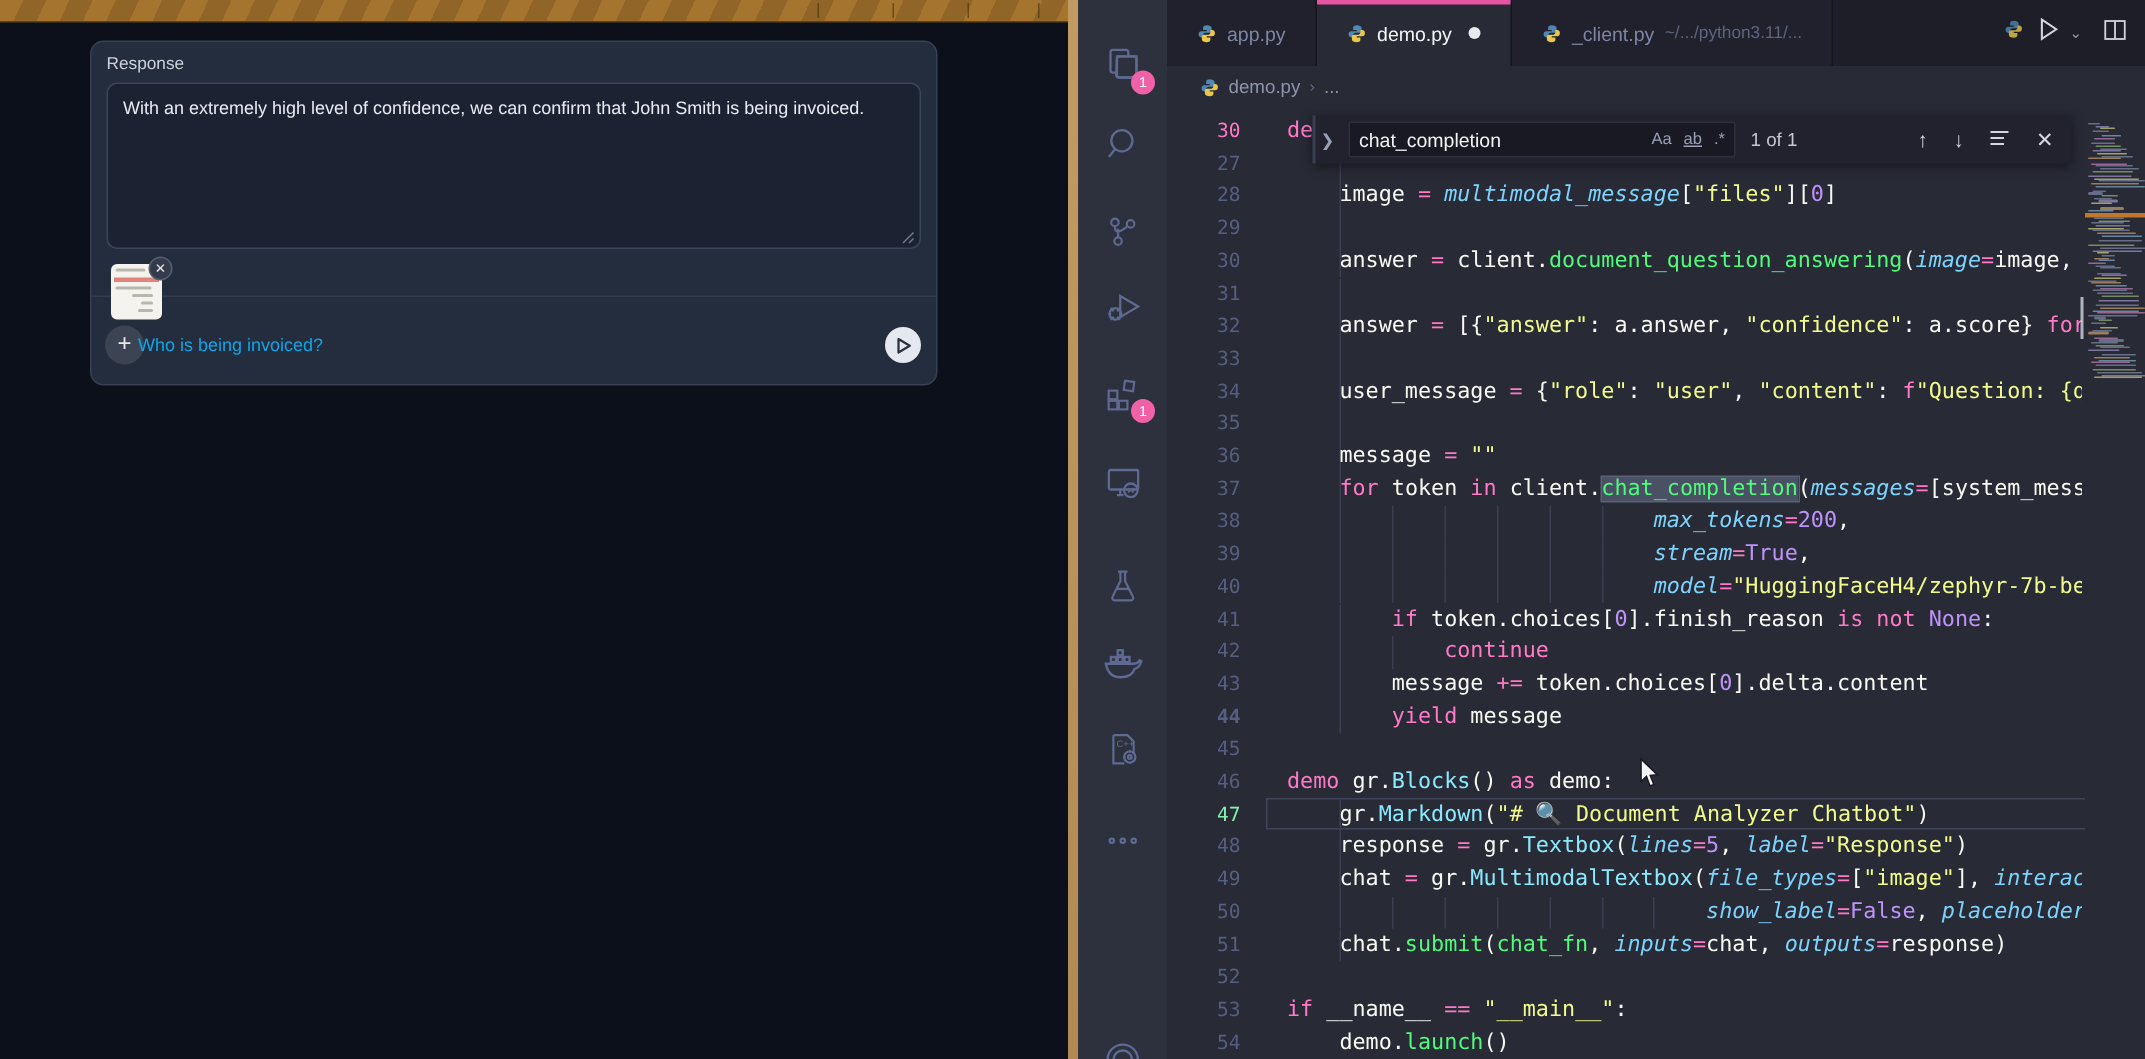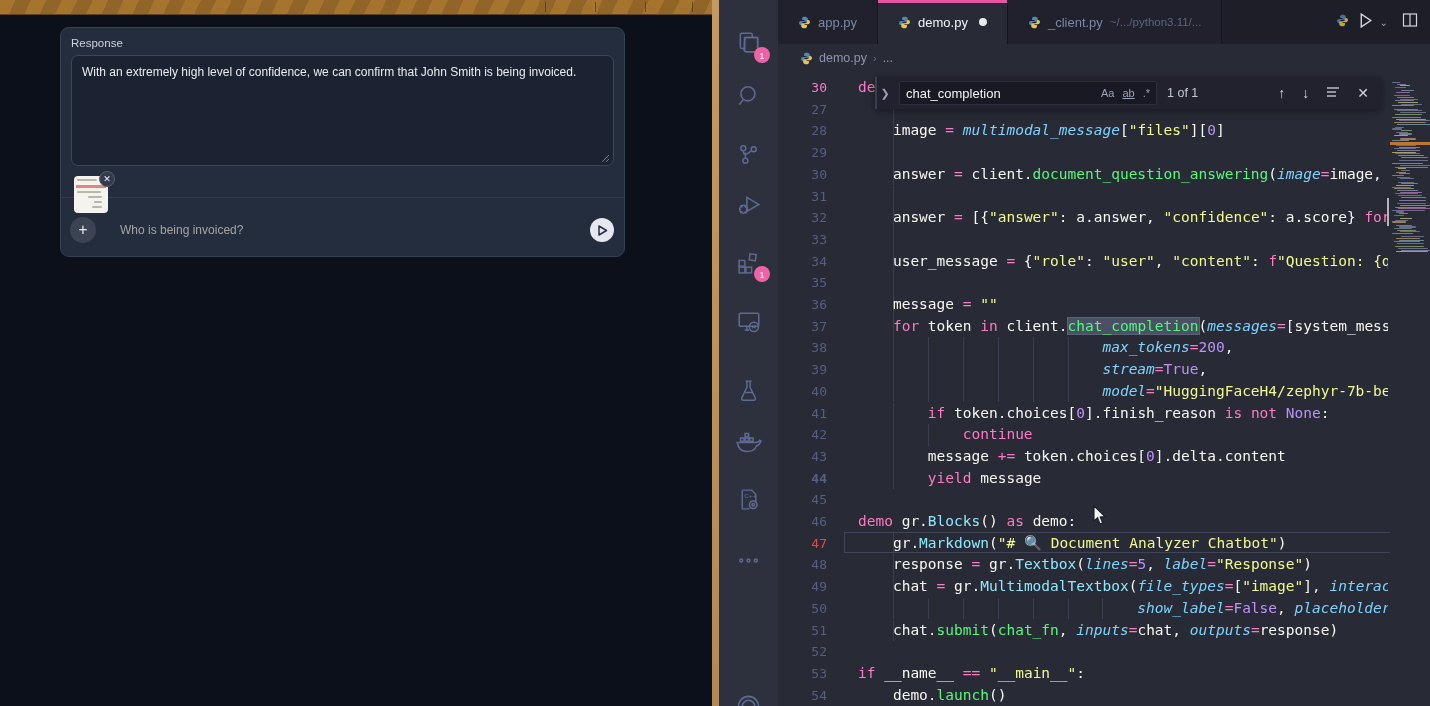--- a/index.html
+++ b/index.html
@@ -27,21 +27,21 @@
   .gr-thumb { position:absolute; left:13px; top:148px; width:34px; height:37px;
     background:#f4f3ee; border-radius:4px; overflow:hidden; }
   .gr-thumb .tl { position:absolute; left:3px; height:2px; background:#b9b6ac; border-radius:1px; }
   .gr-thumb .band { position:absolute; left:2px; right:2px; top:9px; height:3px; background:#e2837c; }
   .gr-thumb-close { position:absolute; left:38px; top:143px; width:16px; height:16px; border-radius:50%;
     background:#343c4b; border:1px solid #555e6f; color:#e8eaef; font-size:9px;
     display:flex; align-items:center; justify-content:center; cursor:pointer; }
   .gr-plus { position:absolute; left:9px; top:189px; width:26px; height:26px; border-radius:50%;
     background:#3c4453; color:#e6e9ee; font-size:16px; display:flex; align-items:center;
     justify-content:center; cursor:pointer; }
-  .gr-chat-text { position:absolute; left:59px; top:195px; font-size:12px; color:#a3a3a3; }
+  .gr-chat-text { position:absolute; left:31px; top:195px; font-size:12px; color:#0ea5e9; }
   .gr-send { position:absolute; right:10px; top:190px; width:24px; height:24px; border-radius:50%;
     background:#e5e8ee; display:flex; align-items:center; justify-content:center; cursor:pointer; }
 
   
   .vscode { position:absolute; left:719px; top:0; width:711px; height:706px; background:#282a36; }
   .activitybar { position:absolute; left:0; top:0; width:59px; height:706px; background:#2d303d; }
   .ab-icon { position:absolute; left:0; width:59px; height:44px; display:flex;
     align-items:center; justify-content:center; cursor:pointer; }
   .ab-icon svg { stroke:#5e6a91; fill:none; stroke-width:1.4; }
   .ab-badge { position:absolute; right:8px; bottom:2px; min-width:16px; height:16px; border-radius:8px;
@@ -299,21 +299,21 @@
           <div style="top: 243.7px;">37</div>
           <div style="top: 265.4px;">38</div>
           <div style="top: 287.1px;">39</div>
           <div style="top: 308.8px;">40</div>
           <div style="top: 330.5px;">41</div>
           <div style="top: 352.2px;">42</div>
           <div style="top: 373.9px;">43</div>
           <div style="top: 395.6px; font-weight: bold;">44</div>
           <div style="top: 417.3px;">45</div>
           <div style="top: 439px;">46</div>
-          <div style="top: 460.7px; color: #ef4444;">47</div>
+          <div style="top: 460.7px; color: #86efac;">47</div>
           <div style="top: 482.4px;">48</div>
           <div style="top: 504.1px;">49</div>
           <div style="top: 525.8px;">50</div>
           <div style="top: 547.5px;">51</div>
           <div style="top: 569.2px;">52</div>
           <div style="top: 590.9px;">53</div>
           <div style="top: 612.6px;">54</div>
         </div>
       <div class="code-area" id="codearea">
           <div class="code-line" style="top: 5px;"><span class="tk-k">def</span><span class="tk-d"> chat_fn(multimodal_message):</span></div>

